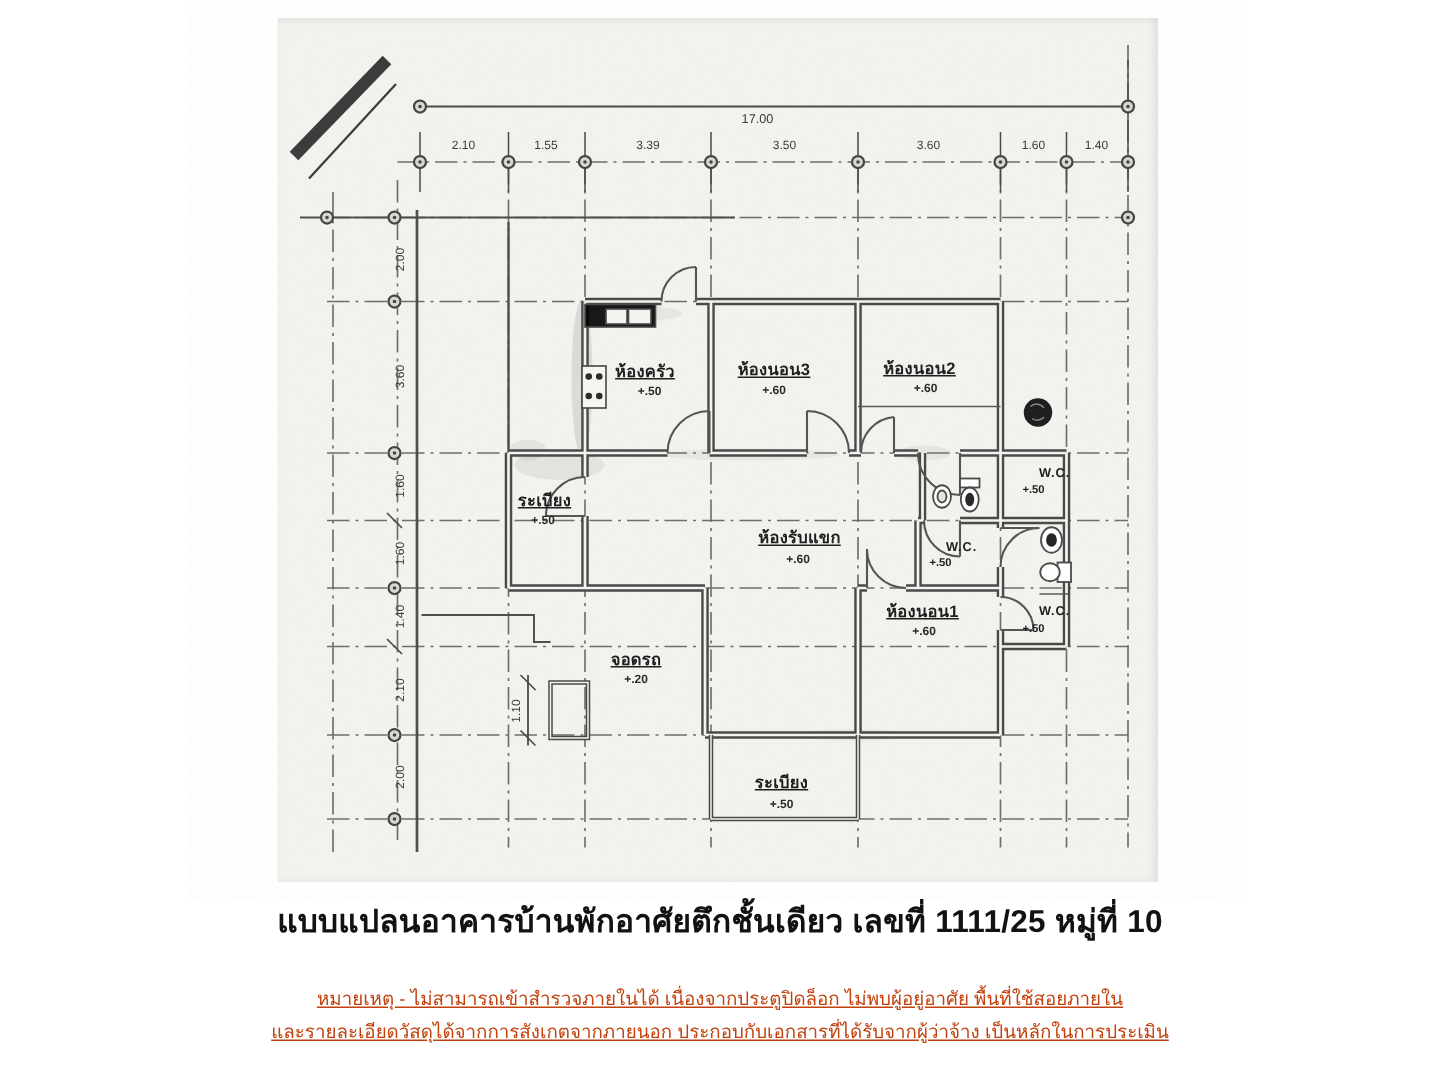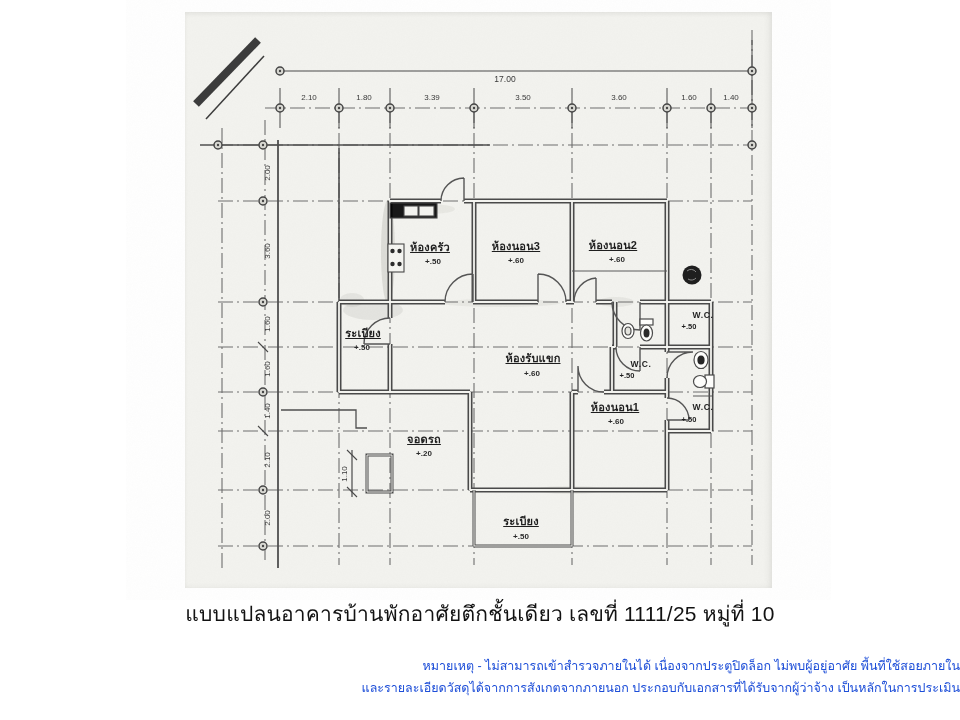--- a/index.html
+++ b/index.html
@@ -10,23 +10,23 @@
   svg.plan{position:absolute;left:0;top:0;}
   .lbl{position:absolute;transform:translate(-50%,-50%);white-space:nowrap;color:#1e1e1e;}
   .room-name{font-size:11px;font-weight:bold;letter-spacing:.2px;text-decoration:underline;}
   .room-level{font-size:8px;font-weight:bold;color:#2a2a2a;}
   .wc-name{font-size:8.5px;font-weight:bold;letter-spacing:.6px;padding-left:28px;}
   .wc-level{font-size:7.5px;font-weight:bold;}
   .dim{position:absolute;transform:translate(-50%,-50%);font-size:8px;color:#3a3a3a;white-space:nowrap;}
   .dim-total{font-size:8.5px;margin-top:21px;}
   .dim-v{transform:translate(-50%,-50%) rotate(-90deg);}
   .caption{position:absolute;left:0;right:0;top:597px;text-align:center;
-           font-size:21px;font-weight:normal;color:#121212;letter-spacing:.2px;}
-  .notes{position:absolute;left:0;right:0;top:656px;text-align:right;
-         font-size:12.5px;color:#1d4ed8;line-height:1.75;}
+           font-size:21px;font-weight:bold;color:#121212;letter-spacing:.2px;}
+  .notes{position:absolute;left:0;right:0;top:656px;text-align:center;
+         font-size:12.5px;color:#c2410c;line-height:1.75;text-decoration:underline;}
 </style>
 </head>
 <body>
 
 <div class="page">
 
   <div class="scan"></div>
 
   <svg class="plan" width="960" height="600" viewBox="0 0 960 600">
     <defs>
@@ -223,21 +223,21 @@
   <div class="lbl wc-level" style="left:689px;top:419px">+.50</div>
 
   <div class="lbl room-name" style="left:424px;top:439px">จอดรถ</div>
   <div class="lbl room-level" style="left:424px;top:453px">+.20</div>
 
   <div class="lbl room-name" style="left:521px;top:521px">ระเบียง</div>
   <div class="lbl room-level" style="left:521px;top:536px">+.50</div>
 
   <div class="dim dim-total" style="left:505px;top:58px">17.00</div>
   <div class="dim" style="left:309px;top:97px">2.10</div>
-  <div class="dim" style="left:364px;top:97px">1.80</div>
+  <div class="dim" style="left:364px;top:97px">1.55</div>
   <div class="dim" style="left:432px;top:97px">3.39</div>
   <div class="dim" style="left:523px;top:97px">3.50</div>
   <div class="dim" style="left:619px;top:97px">3.60</div>
   <div class="dim" style="left:689px;top:97px">1.60</div>
   <div class="dim" style="left:731px;top:97px">1.40</div>
 
   <div class="dim dim-v" style="left:267px;top:173px">2.00</div>
   <div class="dim dim-v" style="left:267px;top:251px">3.60</div>
   <div class="dim dim-v" style="left:267px;top:324px">1.60</div>
   <div class="dim dim-v" style="left:267px;top:369px">1.60</div>

